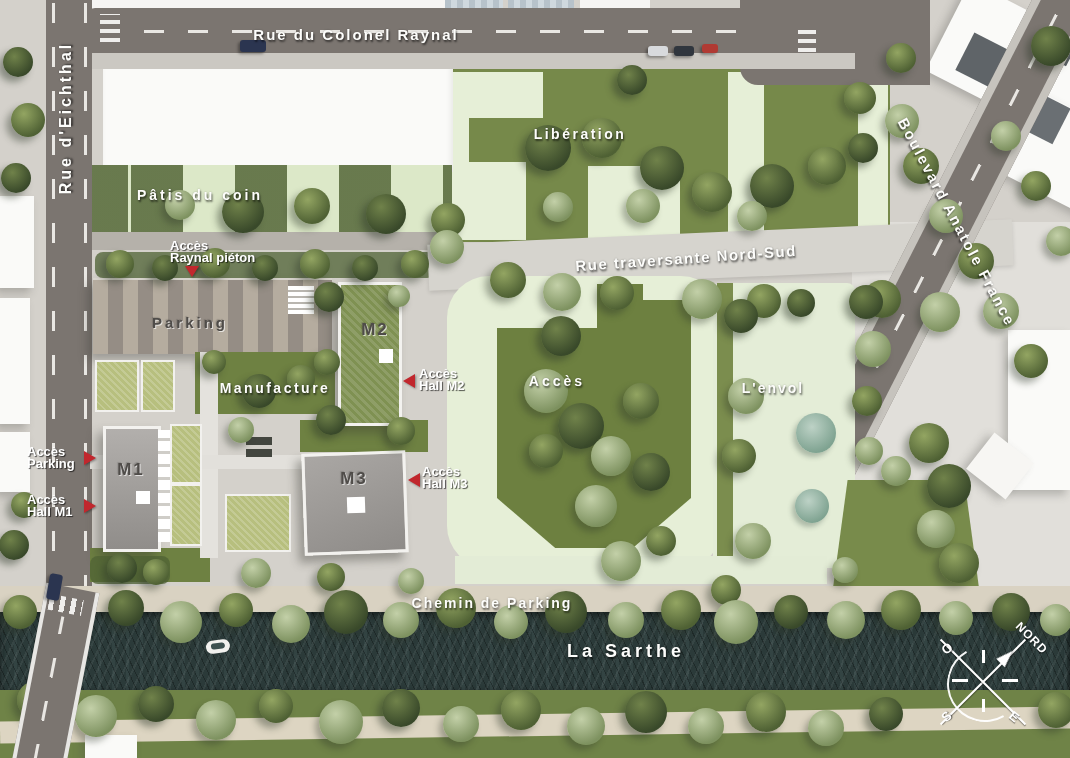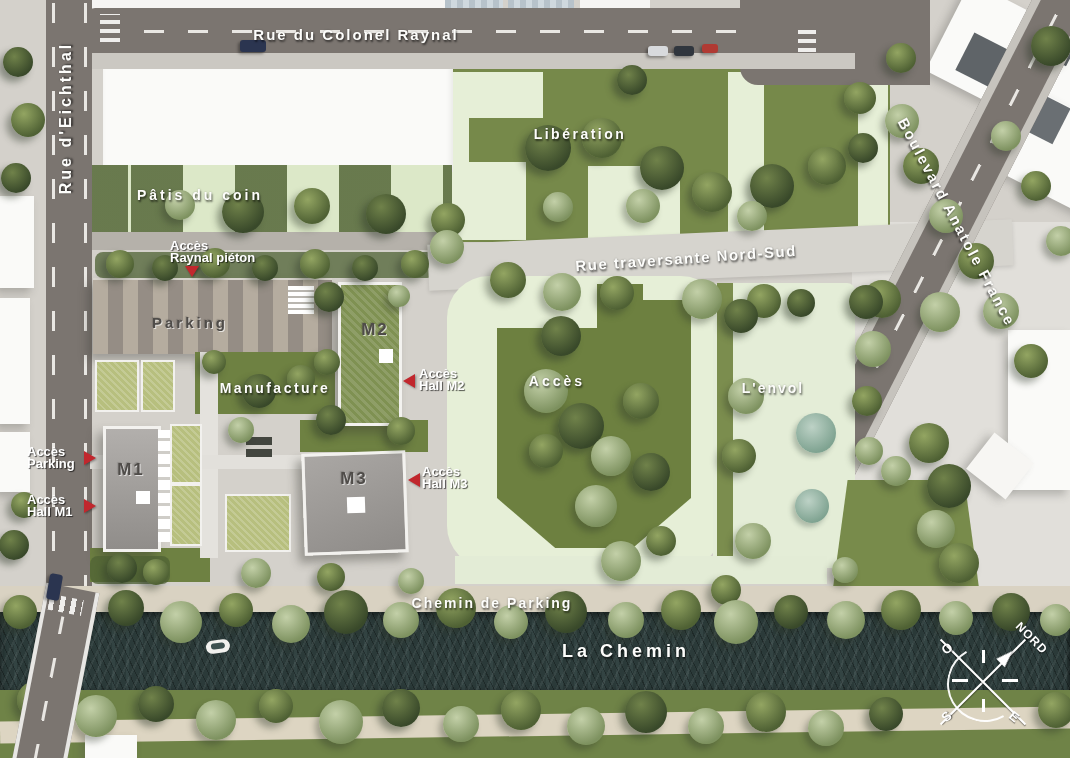--- a/index.html
+++ b/index.html
@@ -297,21 +297,21 @@
       <div class="tree t-sage" style="left: 808px; top: 710px; width: 36px; height: 36px;"></div>
       <div class="tree t-dark" style="left: 869px; top: 697px; width: 34px; height: 34px;"></div>
       <div class="tree t-olive" style="left: 1038px; top: 692px; width: 36px; height: 36px;"></div>
     </div>
 
   <div class="lbl" style="left:356px;top:34px;font-size:15px;letter-spacing:2px;">Rue du Colonel Raynal</div>
   <div class="lbl" style="left:66px;top:118px;font-size:16px;letter-spacing:3px;transform:translate(-50%,-50%) rotate(-90deg);">Rue d'Eichthal</div>
   <div class="lbl" style="left:957px;top:222px;font-size:15px;letter-spacing:2px;transform:translate(-50%,-50%) rotate(62deg);">Boulevard Anatole France</div>
   <div class="lbl" style="left:686px;top:258px;font-size:15px;letter-spacing:1.5px;transform:translate(-50%,-50%) rotate(-4deg);">Rue traversante Nord-Sud</div>
   <div class="lbl" style="left:492px;top:603px;font-size:14px;letter-spacing:2px;">Chemin de Parking</div>
-  <div class="lbl" style="left:626px;top:651px;font-size:18px;letter-spacing:4px;">La Chemin</div>
+  <div class="lbl" style="left:626px;top:651px;font-size:18px;letter-spacing:4px;">La Sarthe</div>
 
   <div class="lbl" style="left:580px;top:134px;font-size:14px;letter-spacing:2.5px;">Libération</div>
   <div class="lbl" style="left:200px;top:195px;font-size:14px;letter-spacing:3px;">Pâtis du coin</div>
   <div class="lbl lbl-dark" style="left:190px;top:322px;font-size:15px;letter-spacing:3px;">Parking</div>
   <div class="lbl" style="left:275px;top:388px;font-size:14px;letter-spacing:2.5px;">Manufacture</div>
   <div class="lbl" style="left:557px;top:381px;font-size:14px;letter-spacing:3px;">Accès</div>
   <div class="lbl" style="left:773px;top:388px;font-size:14px;letter-spacing:2px;">L'envol</div>
 
   <div class="lbl lbl-dark" style="left:131px;top:470px;font-size:17px;letter-spacing:2px;">M1</div>
   <div class="lbl lbl-dark" style="left:375px;top:330px;font-size:17px;letter-spacing:2px;">M2</div>

